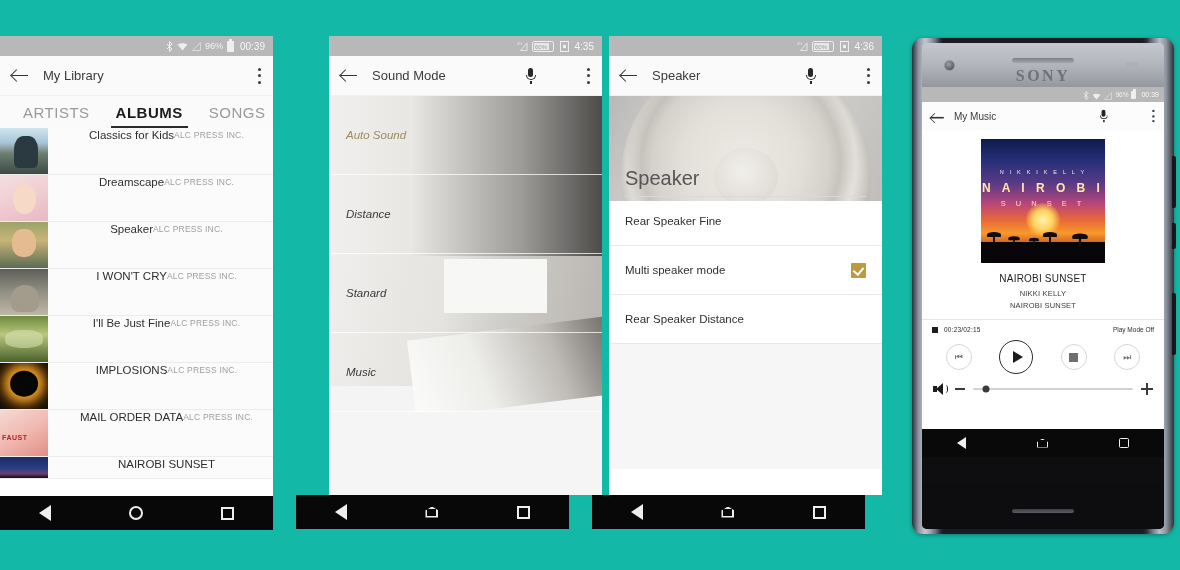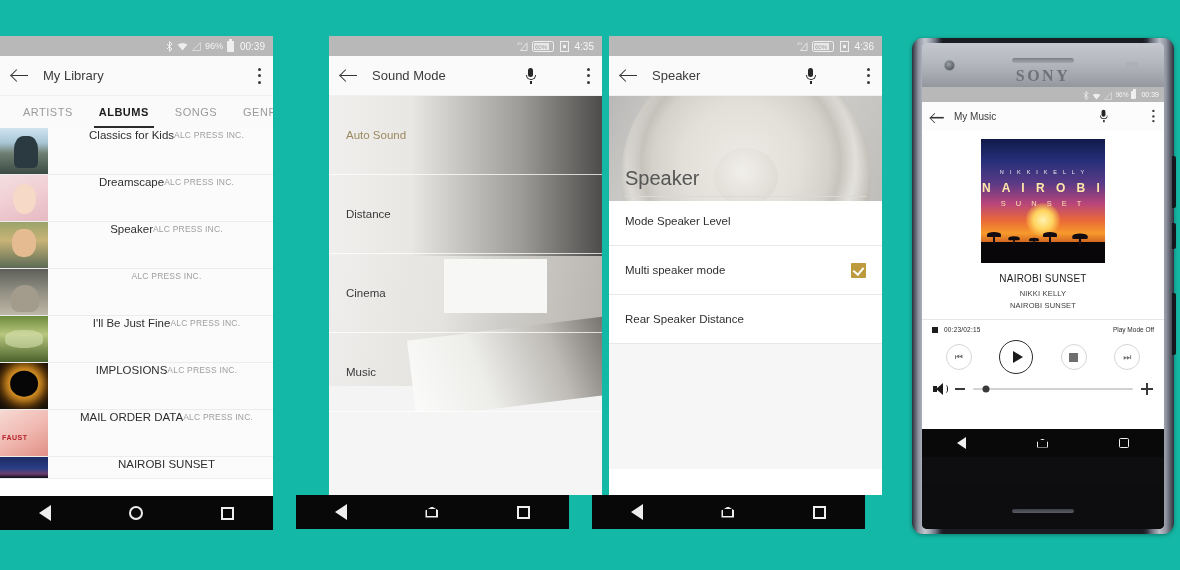--- a/index.html
+++ b/index.html
@@ -58,21 +58,21 @@
   .mic s { position:absolute; bottom:0; left:4.5px; width:2px; height:3px; background:#272727; }
 
   
   .navbar { height:34px; background:#080808; display:flex; align-items:center; justify-content:space-around; }
   .nav-back { width:0;height:0;border-top:8px solid transparent;border-bottom:8px solid transparent;border-right:12px solid #eee; }
   .nav-home { width:14px;height:14px;border:2px solid #eee;border-radius:50%; }
   .nav-rec { width:13px;height:13px;border:2px solid #eee; }
 
   
   .tabs { height:32px; background:#fafafa; display:flex; align-items:stretch; padding-left:10px; overflow:hidden; position:relative; }
-  .tab { display:flex; align-items:center; font-size:11px; letter-spacing:0.5px; color:#9a9a9a; padding:0 13px; white-space:nowrap; position:relative; }
+  .tab { display:flex; align-items:center; font-size:15px; letter-spacing:0.5px; color:#9a9a9a; padding:0 13px; white-space:nowrap; position:relative; }
   .tab.active { color:#1c1c1c; font-weight:bold; }
   .tab.active:after { content:""; position:absolute; left:8px; right:8px; bottom:0; height:2.5px; background:#2b2b2b; }
 
   
   .lib-list { background:#fff; }
   .lib-row { height:47px; display:flex; align-items:stretch; border-bottom:1px solid #ececec; background:#fbfbfb; }
   .lib-thumb { width:48px; flex:0 0 48px; position:relative; overflow:hidden; }
   .lib-meta { flex:1; display:flex; flex-direction:row; justify-content:center; padding-left:12px; }
   .lib-title { font-size:11.5px; color:#2e2e2e; line-height:1.25; }
   .lib-sub { font-size:8.5px; color:#9e9e9e; letter-spacing:0.2px; margin-top:2px; }
@@ -100,21 +100,21 @@
   .sm-grad1 { position:absolute; left:0; right:0; top:0; height:160px;
               background: linear-gradient(90deg,#f0efed 0%,#e8e7e4 30%,#9d9c99 70%,#4d4c4a 100%); }
   .sm-photo { position:absolute; left:0; right:0; top:160px; height:130px;
               background: linear-gradient(100deg,#efeeec 0%,#e4e3e0 42%,#cfcdc9 62%,#b6b3ae 100%); }
   .sm-photo:before{content:"";position:absolute;left:42%;top:2%;width:38%;height:42%;background:#f7f7f5;}
   .sm-photo:after{content:"";position:absolute;left:30%;top:55%;width:75%;height:60%;
               background:linear-gradient(75deg,#fbfbfa 0%,#ededea 35%,#bdbab5 70%,#6d6a66 100%);transform:rotate(-7deg);}
   .sm-rows { position:relative; }
   .sm-row { height:79px; display:flex; align-items:center; padding-left:17px;
             border-bottom:1px solid rgba(255,255,255,0.75); }
-  .sm-row span { font-size:11.5px; color:#3a3a3a; position:relative; z-index:2; }
+  .sm-row span { font-size:11.5px; color:#3a3a3a; position:relative; z-index:2;font-style:italic; }
   .sm-row.selected span { color:#9b8a60; }
   .sm-row.blank { border-bottom:none; }
 
   
   .spk-hero { position:relative; height:105px; overflow:hidden;
               background: linear-gradient(115deg,#b9b8b6 0%,#d9d8d5 35%,#cfcecb 65%,#bfbeba 100%); }
   .spk-cone { position:absolute; left:50%; top:-42%; transform:translateX(-50%);
               width:250px; height:250px; border-radius:50%;
               background: radial-gradient(circle at 48% 44%, #eceae4 0%, #e3e0d9 30%, #d5d2cb 46%, #c7c4bd 52%, #e4e2dc 60%, #cbc8c1 70%, #b7b5af 78%, #a9a7a1 100%);
               box-shadow: inset 0 0 18px rgba(120,118,112,0.35); }
@@ -296,20 +296,21 @@
         <div class="lib-meta">
           <div class="lib-title">Speaker</div>
           <div class="lib-sub">ALC PRESS INC.</div>
         </div>
       </div>
       <div class="lib-row">
         <div class="lib-thumb">
             <div class="art art-cry"></div>
           </div>
         <div class="lib-meta">
+          <div class="lib-title">I WON'T CRY</div>
           <div class="lib-sub">ALC PRESS INC.</div>
         </div>
       </div>
       <div class="lib-row">
         <div class="lib-thumb">
             <div class="art art-fine"></div>
           </div>
         <div class="lib-meta">
           <div class="lib-title">I'll Be Just Fine</div>
           <div class="lib-sub">ALC PRESS INC.</div>
@@ -401,21 +402,21 @@
       <div class="sm-grad1"></div>
       <div class="sm-photo"></div>
       <div class="sm-rows">
         <div class="sm-row selected">
           <span>Auto Sound</span>
         </div>
         <div class="sm-row">
           <span>Distance</span>
         </div>
         <div class="sm-row">
-          <span>Cinema</span>
+          <span>Stanard</span>
         </div>
         <div class="sm-row">
           <span>Music</span>
         </div>
         <div class="sm-row blank" style="height:82px;background:#f5f5f5;"></div>
       </div>
     </div>
   </div>
 
   <div class="navbar" style="position:absolute;left:296px;top:495px;width:273px;height:34px;">
@@ -474,21 +475,21 @@
     <div class="spk-hero">
       <div class="spk-cone"></div>
     </div>
     <div class="spk-title-wrap">
       <div class="spk-title">Speaker</div>
       <div class="spk-hr"></div>
     </div>
 
     <div>
       <div class="spk-row">
-        <span>Mode Speaker Level</span>
+        <span>Rear Speaker Fine</span>
       </div>
       <div class="spk-row">
         <span>Multi speaker mode</span>
         <span class="chk"></span>
       </div>
       <div class="spk-row">
         <span>Rear Speaker Distance</span>
       </div>
       <div class="spk-fill" style="height:125px;"></div>
     </div>

